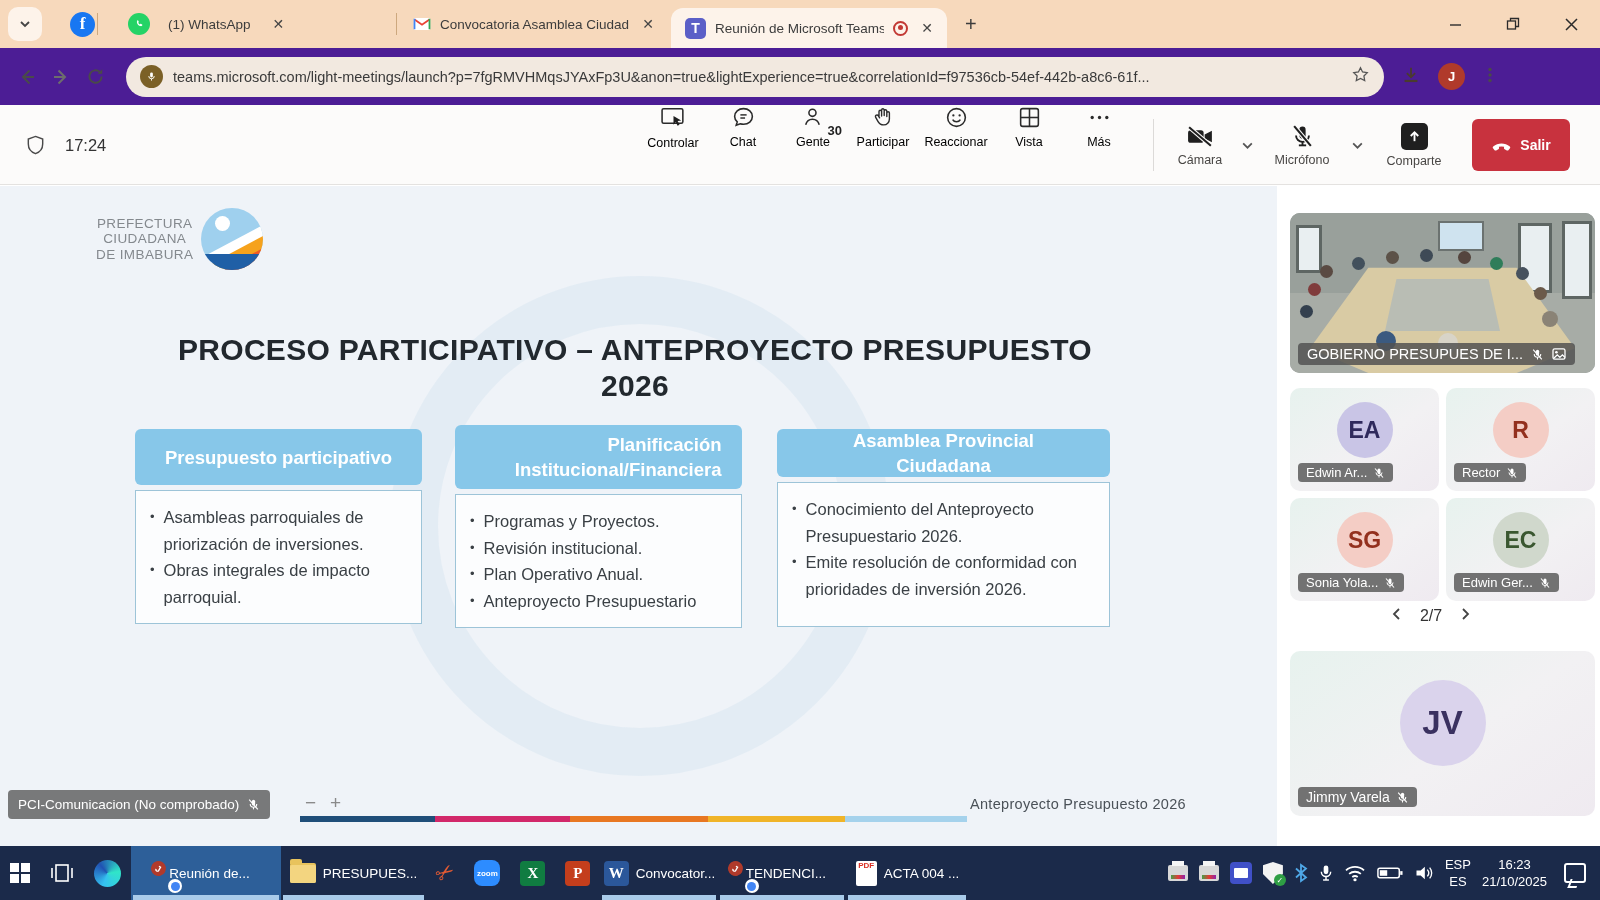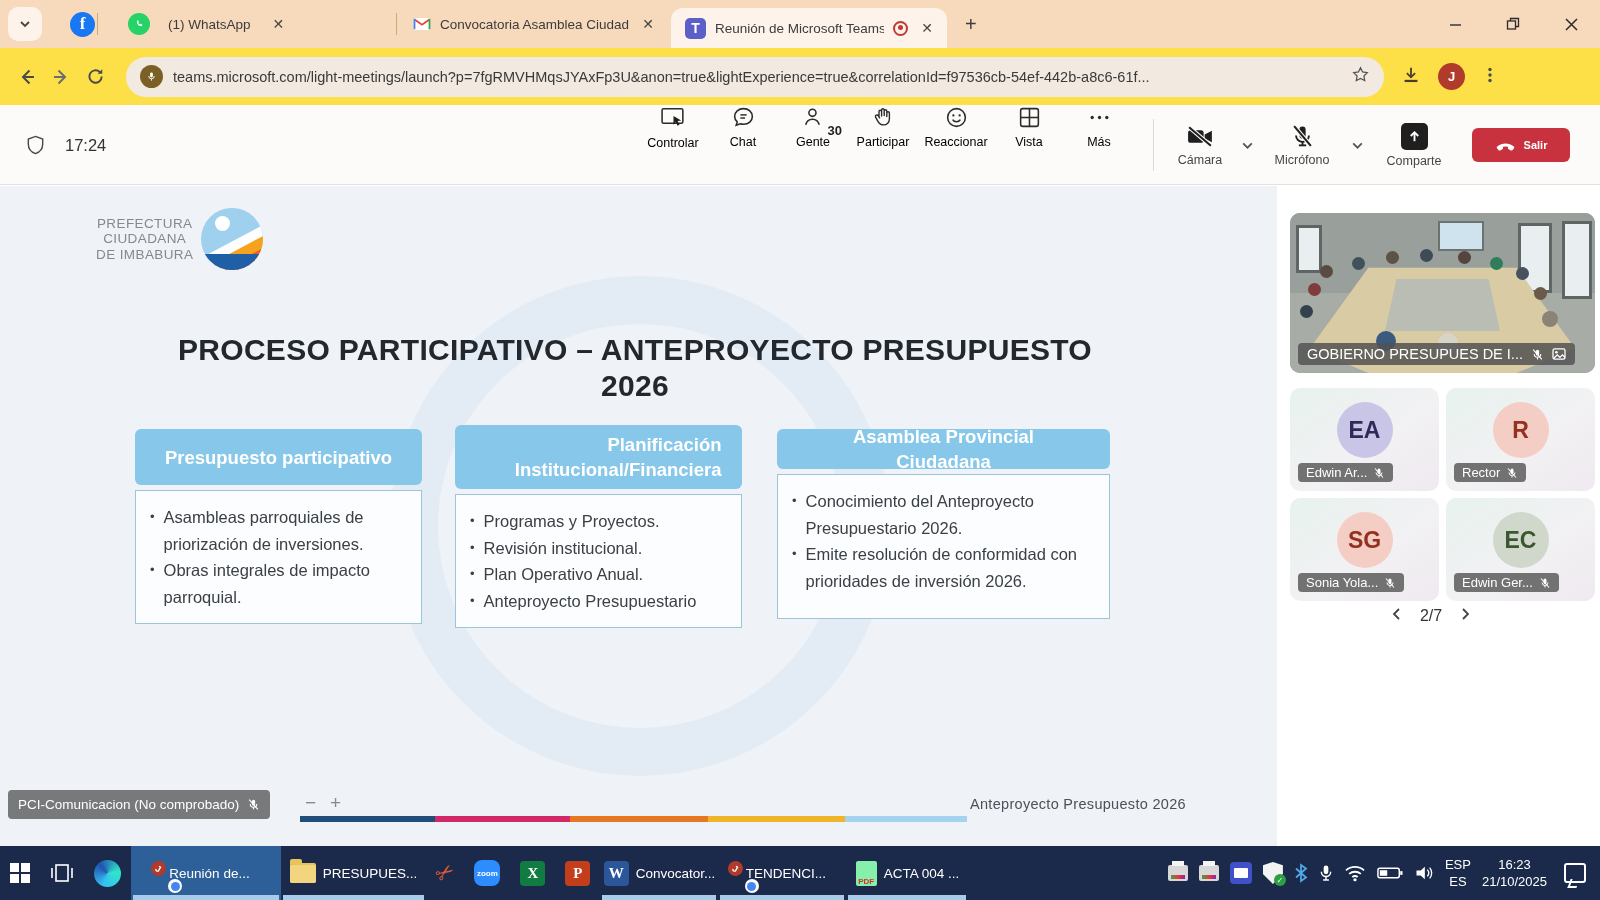--- a/index.html
+++ b/index.html
@@ -19,21 +19,21 @@
   .tab.active-tab { background:#FDF3EA; border-radius:12px 12px 0 0; height:40px; margin-top:8px; width:276px; }
   .wa-ic { width:22px; height:22px; border-radius:50%; background:#25D366; flex:0 0 auto; display:flex; align-items:center; justify-content:center; }
   .teams-ic { width:21px; height:21px; border-radius:5px; background:#5B5FC7; color:#fff; font-size:14px; font-weight:bold; display:flex; align-items:center; justify-content:center; flex:0 0 auto; }
   .rec-dot { width:15px; height:15px; border:2.5px solid #C23934; border-radius:50%; position:relative; flex:0 0 auto; }
   .rec-dot::after { content:""; position:absolute; left:2.5px; top:2.5px; width:5px; height:5px; border-radius:50%; background:#C23934; }
   .newtab-btn { font-size:20px; color:#3c3c3c; margin-left:18px; }
   .win-controls { position:absolute; right:0; top:0; height:48px; display:flex; }
   .win-controls .wc { width:58px; height:48px; display:flex; align-items:center; justify-content:center; color:#2b2b2b; }
 
   
-  .chrome-bar { position:absolute; left:0; top:48px; width:1600px; height:57px; background:#fde047; display:flex; align-items:center; }
+  .chrome-bar { position:absolute; left:0; top:48px; width:1600px; height:57px; background:#4c1d95; display:flex; align-items:center; }
   .nav-ic { width:34px; height:34px; display:flex; align-items:center; justify-content:center; color:#4a4a4a; }
   .nav-ic.back { margin-left:10px; }
   .urlbar { height:40px; background:#F2E9E0; border-radius:20px; margin-left:14px; width:1258px; display:flex; align-items:center; padding:0 14px; }
   .mic-badge { width:23px; height:23px; border-radius:50%; background:#7B6026; display:flex; align-items:center; justify-content:center; flex:0 0 auto; }
   .url-text { font-size:14.5px; color:#3a3a3a; margin-left:10px; white-space:nowrap; overflow:hidden; flex:1; }
   .url-star { margin-left:8px; }
   .bar-right { display:flex; align-items:center; gap:16px; margin-left:16px; }
   .avatar-j { width:27px; height:27px; border-radius:50%; background:#B03A2B; color:#fff; font-size:13px; font-weight:bold; display:flex; align-items:center; justify-content:center; }
 
   
@@ -43,21 +43,21 @@
   .th-center { position:absolute; left:638px; top:0; height:80px; display:flex; }
   .tbtn { width:70px; height:80px; display:flex; flex-direction:column; align-items:center; gap:5px; position:relative; }
   .tbtn .tb-label { font-size:12.5px; color:#000000; white-space:nowrap; }
   .gente-badge { position:absolute; top:18px; right:6px; font-size:13px; font-weight:bold; color:#1f1f1f; }
   .th-right { position:absolute; right:30px; top:0; height:80px; display:flex; align-items:center; }
   .th-divider { width:1px; height:52px; background:#DCDAD8; margin-right:14px; }
   .dev-btn { width:64px; height:80px; display:flex; flex-direction:column; align-items:center; justify-content:center; gap:4px; }
   .dev-btn .tb-label { font-size:12.5px; color:#484644; }
   .chev-btn { width:30px; height:80px; display:flex; align-items:center; justify-content:center; }
   .share-box { width:27px; height:27px; background:#1f1f1f; border-radius:5px; display:flex; align-items:center; justify-content:center; }
-  .salir-btn { margin-left:16px; width:98px; height:34px; background:#C8323E; border-radius:6px; color:#fff; display:flex; align-items:center; justify-content:center; gap:8px; font-size:11px; font-weight:bold; }
+  .salir-btn { margin-left:16px; width:98px; height:52px; background:#C8323E; border-radius:6px; color:#fff; display:flex; align-items:center; justify-content:center; gap:8px; font-size:14px; font-weight:bold; }
 
   
   .stage { position:absolute; left:0; top:186px; width:1600px; height:660px; background:#fff; }
   .slide { position:absolute; left:0; top:0; width:1277px; height:660px; background:#EFF3F8; overflow:hidden; }
   .watermark { position:absolute; left:390px; top:90px; width:500px; height:500px; border-radius:50%; border:48px solid rgba(185,212,233,0.22); }
   .logo-wrap { position:absolute; left:96px; top:22px; display:flex; align-items:center; gap:8px; }
   .logo-text { text-align:center; font-size:13.5px; font-weight:normal; color:#84898E; line-height:15.5px; letter-spacing:.4px; }
   .logo-ball { width:62px; height:62px; border-radius:50%; background:#9FD0EE; position:relative; overflow:hidden; }
   .logo-sun { position:absolute; left:14px; top:8px; width:15px; height:15px; border-radius:50%; background:#fff; }
   .logo-stripe { position:absolute; width:110px; height:12px; transform:rotate(-28deg); }
@@ -68,21 +68,21 @@
   .logo-base { position:absolute; left:0; top:46px; width:62px; height:16px; background:#1F5FA6; }
   .slide-title { position:absolute; left:175px; top:146px; width:920px; text-align:center; font-size:30px; font-weight:800; color:#22282E; line-height:36px; letter-spacing:.3px; }
   .col { position:absolute; top:243px; }
   .col1 { left:135px; width:287px; }
   .col2 { left:455px; width:287px; top:239px; }
   .col3 { left:777px; width:333px; }
   .col-header { background:#87C7E9; border-radius:6px; color:#fff; font-weight:bold; font-size:18.5px; text-align:center; display:flex; align-items:center; justify-content:center; line-height:25px; }
   .col1 .col-header { height:56px; }
   .col2 .col-header { height:64px;text-align:right; }
   .col2 .col-header div { max-width:246px; }
-  .col3 .col-header { height:40px; }
+  .col3 .col-header { height:48px; }
   .col3 .col-header div { max-width:230px; }
   .col-box { margin-top:5px; border:1px solid #9DC4D8; background:#FCFDFE; padding:13px 10px 13px 14px; }
   .col1 .col-box { min-height:123px; }
   .col2 .col-box { min-height:125px; }
   .col3 .col-box { min-height:145px; }
   .bullet { display:flex; gap:9px; font-size:16.5px; color:#3A4045; line-height:26.5px; }
   .bullet .bdot { font-size:13px; line-height:26.5px; }
   .presenter-pill { position:absolute; left:8px; top:604px; height:29px; background:rgba(104,104,104,0.88); border-radius:4px; color:#fff; font-size:13.5px; display:flex; align-items:center; gap:8px; padding:0 10px; }
   .zoom-ctrl { position:absolute; top:606px; color:#8a8a8a; font-size:19px; }
   .zc-minus { left:305px; }
@@ -145,21 +145,21 @@
   .chrome-wrap { position:relative; }
   .folder-ic { width:26px; height:20px; position:relative; background:#E8C35C; border-radius:2px; flex:0 0 auto; }
   .folder-ic::before { content:""; position:absolute; left:0; top:-4px; width:12px; height:5px; background:#E8C35C; border-radius:2px 2px 0 0; }
   .folder-ic::after { content:""; position:absolute; left:0; top:2px; width:26px; height:18px; background:#F3D580; border-radius:2px; }
   .scissors { font-size:22px; color:#E25A33; transform:rotate(-35deg); }
   .zoom-ball { width:26px; height:26px; border-radius:8px; background:#2D8CFF; color:#fff; font-size:8px; font-weight:bold; display:flex; align-items:center; justify-content:center; }
   .office-sq { width:25px; height:25px; border-radius:4px; color:#fff; font-weight:bold; font-size:15px; display:flex; align-items:center; justify-content:center; flex:0 0 auto; font-family:"Liberation Serif", serif; }
   .xl { background:#107C41; }
   .pp { background:#C43E1C; }
   .wd { background:#2B579A; }
-  .pdf-page { width:21px; height:25px; background:#86efac; border-radius:2px; display:flex; align-items:flex-end; justify-content:center; flex:0 0 auto; }
+  .pdf-page { width:21px; height:25px; background:#ffffff; border-radius:2px; display:flex; align-items:flex-start; justify-content:center; flex:0 0 auto; }
   .pdf-page span { color:#D93025; font-size:8px; font-weight:bold; }
   .tray { margin-left:auto; display:flex; align-items:center; gap:11px; padding-right:14px; }
   .tray-ic { display:flex; align-items:center; justify-content:center; }
   .printer { width:20px; height:16px; background:#D8D8D8; border-radius:2px; position:relative; }
   .printer::before { content:""; position:absolute; left:4px; top:-4px; width:12px; height:5px; background:#F5F5F5; }
   .printer::after { content:""; position:absolute; left:3px; bottom:2px; width:14px; height:4px; background:linear-gradient(90deg,#43A047,#E53935,#8E24AA); }
   .blueapp { width:22px; height:22px; border-radius:4px; background:#4050C8; position:relative; }
   .blueapp::after { content:""; position:absolute; left:4px; top:6px; width:14px; height:10px; background:#fff; border-radius:1px; }
   .defender { position:relative; width:20px; height:22px; }
   .def-shield { width:20px; height:22px; background:#F3F3F3; clip-path:polygon(50% 0,100% 15%,100% 55%,50% 100%,0 55%,0 15%); }
@@ -585,20 +585,32 @@
       <div class="pager">
         <span><svg width="14" height="14" viewBox="0 0 14 14">
               <polyline points="9,2 4,7 9,12" fill="none" stroke="#444" stroke-width="1.8"></polyline>
             </svg></span>
         <span class="ptext">2/7</span>
         <span><svg width="14" height="14" viewBox="0 0 14 14">
               <polyline points="5,2 10,7 5,12" fill="none" stroke="#444" stroke-width="1.8"></polyline>
             </svg></span>
       </div>
 
+      <div class="vtile spot">
+        <div class="av av-lg av-lav2">JV</div>
+        <div class="plabel">
+          <span>Jimmy Varela</span>
+          <svg width="13" height="13" viewBox="0 0 24 24">
+              <rect x="9" y="3" width="6" height="11" rx="3" fill="#fff"></rect>
+              <path d="M6 11a6 6 0 0 0 12 0" stroke="#fff" stroke-width="2" fill="none"></path>
+              <line x1="12" y1="17" x2="12" y2="21" stroke="#fff" stroke-width="2"></line>
+              <line x1="4" y1="3" x2="20" y2="21" stroke="#fff" stroke-width="2.2"></line>
+            </svg>
+        </div>
+      </div>
     </div>
   </div>
 
   <div class="taskbar">
     <div class="tb-item">
       <div class="win-logo">
           <span></span>
           <span></span>
           <span></span>
           <span></span>

